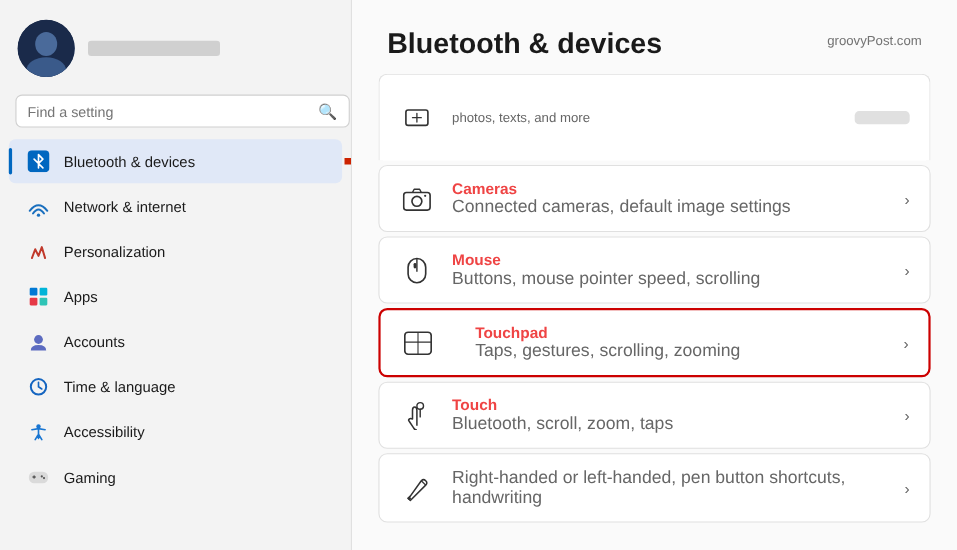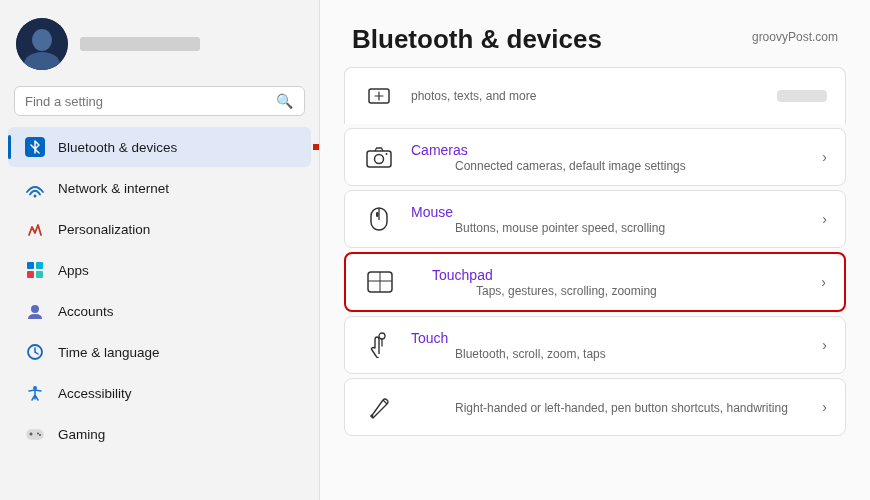--- a/index.html
+++ b/index.html
@@ -51,21 +51,21 @@
       width: 52px;
       height: 52px;
     }
     .profile-name {
       background: #d0d0d0;
       height: 14px;
       width: 120px;
       border-radius: 3px;
     }
     .search-bar {
-      margin: 4px 14px 8px 14px;
+      margin: 4px 1px 8px 14px;
       display: flex;
       align-items: center;
       background: #fff;
       border: 1px solid #d0d0d0;
       border-radius: 6px;
       padding: 6px 10px;
       gap: 0;
     }
     .search-bar input {
       border: none;
@@ -175,40 +175,39 @@
       justify-content: center;
       flex-shrink: 0;
       color: #333;
       font-size: 20px;
     }
     .settings-item-text {
       flex: 1;
     }
     .settings-item-title {
       font-size: 14px;
-      font-weight: 400;
-      color: #6d28d9;
+      font-weight: 700;
+      color: #ef4444;
     }
     .settings-item-desc {
-      font-size: 12px;
+      font-size: 16px;
       color: #666;
       margin-top: 1px;
-      margin-left: 44px;
     }
     .settings-item-chevron {
       color: #666;
       font-size: 14px;
     }
     .partial-item {
       background: #fff;
       border: 1px solid #e0e0e0;
       border-radius: 8px;
       display: flex;
       align-items: center;
-      padding: 12px 18px;
+      padding: 23px 18px;
       gap: 16px;
       border-bottom-left-radius: 0;
       border-bottom-right-radius: 0;
       border-bottom: none;
     }
     .partial-text {
       flex: 1;
       font-size: 12px;
       color: #666;
     }

